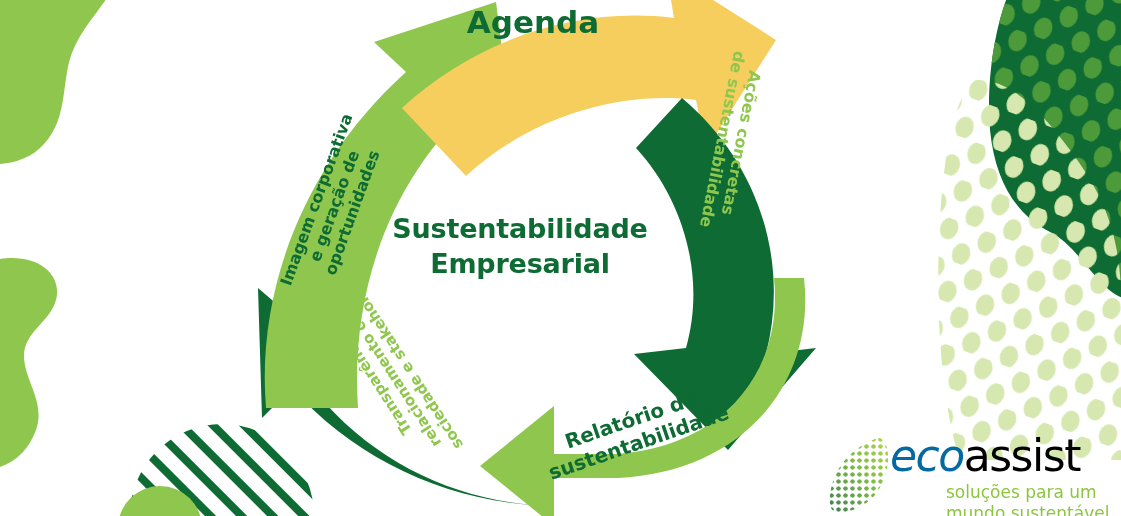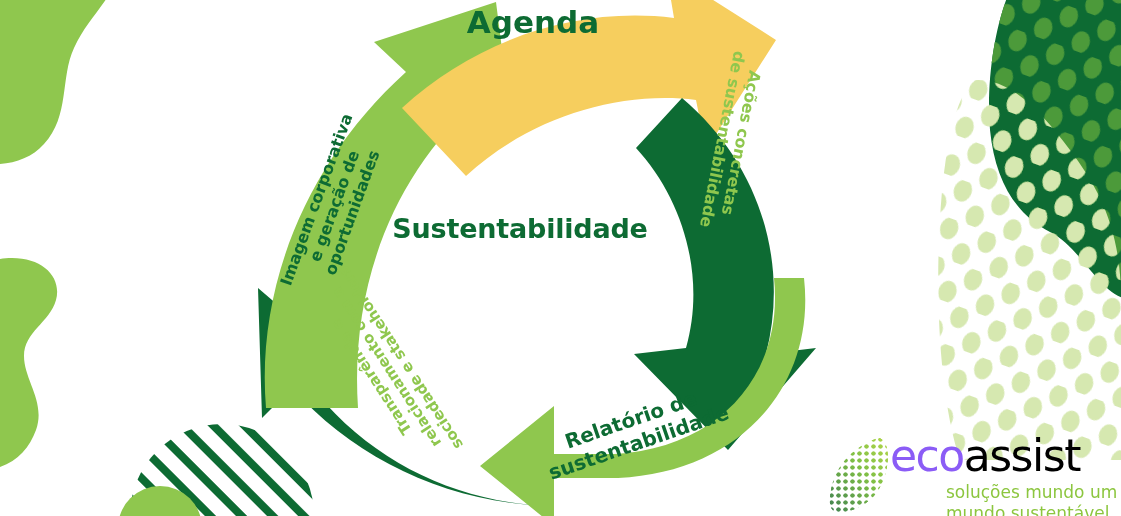--- a/index.html
+++ b/index.html
@@ -71,21 +71,21 @@
   }
   .logo-word {
     position: absolute;
     left: 62px;
     top: 2px;
     font-size: 44px;
     line-height: 1;
     letter-spacing: -1.5px;
     font-family: "DejaVu Sans", "Liberation Sans", sans-serif;
   }
-  .logo-eco { color: #8b5cf6; font-weight: normal; }
+  .logo-eco { color: #0369a1; font-weight: normal; font-style: italic; }
   .logo-assist { color: #000000; font-weight: normal; }
   .logo-tag {
     position: absolute;
     left: 118px;
     top: 50px;
     color: #8CC63F;
     font-size: 17px;
     line-height: 1.25;
   }
 </style>
@@ -178,20 +178,21 @@
              L 560 506 L 560 458 L 486 518 L 560 578 L 560 530
              L 624 530 C 748 524 822 436 810 330 Z" fill="#8FC74E" transform="translate(-6, -52)"></path>
   </svg>
 
   <div class="agenda-text">
     <div>Agenda</div>
   </div>
 
   <div class="center-text">
     <div>Sustentabilidade</div>
+    <div>Empresarial</div>
   </div>
 
   <div class="arrow-label" style="left: 636px; top: 122px; width: 190px; color:#8FC74E; font-size: 16px;
               transform: rotate(101deg); transform-origin: 50% 50%;">
     <div>Ações concretas</div>
     <div>de sustentabilidade</div>
   </div>
 
   <div class="arrow-label" style="left: 530px; top: 408px; width: 210px; color:#0D6B33; font-size: 20px;
               transform: rotate(-19deg); transform-origin: 50% 50%;">
@@ -240,18 +241,18 @@
       <g clip-path="url(#leafShape)">
         <rect x="0" y="0" width="64" height="78" fill="url(#leafGrad)" mask="url(#leafMask)"></rect>
       </g>
     </svg>
 
     <div class="logo-word">
       <span class="logo-eco">eco</span><span class="logo-assist">assist</span>
     </div>
 
     <div class="logo-tag">
-      <div>soluções mundo um</div>
+      <div>soluções para um</div>
       <div>mundo sustentável</div>
     </div>
   </div>
 
 </div>
 
 </body></html>

